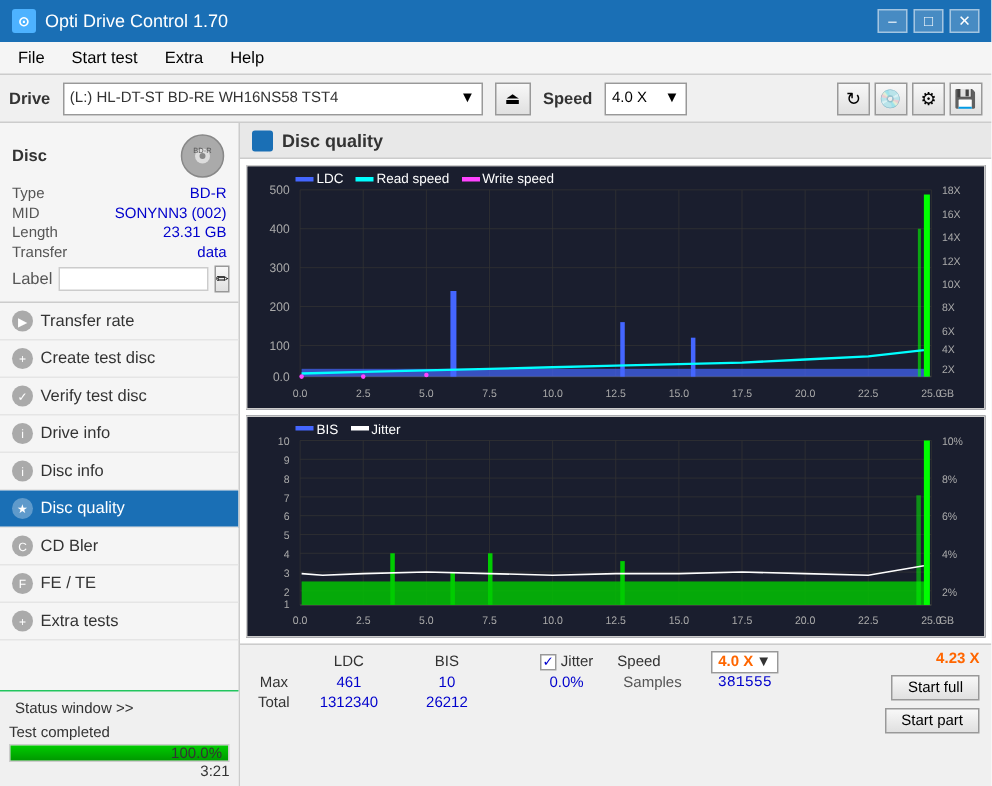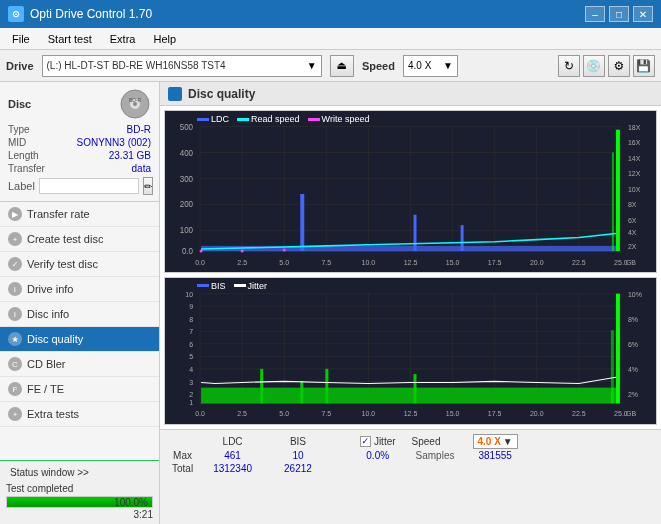--- a/index.html
+++ b/index.html
@@ -429,32 +429,39 @@
             </tr>
           </thead>
           <tbody>
             <tr>
               <td style="padding:1px 4px; color:#333;">Max</td>
               <td style="padding:1px 16px; color:#0000cc; text-align:center;">461</td>
               <td style="padding:1px 16px; color:#0000cc; text-align:center;">10</td>
               <td></td>
               <td style="padding:1px 8px; color:#0000cc; text-align:center;">0.0%</td>
               <td style="color:#555; font-size:10px;">Samples</td>
-              <td style="color:#0000cc; text-align:left;">381555</td>
+              <td style="color:#0000cc; text-align:left;font-family:Liberation Mono, monospace;">381555</td>
             </tr>
             <tr>
               <td style="padding:1px 4px; color:#333;">Total</td>
               <td style="padding:1px 16px; color:#0000cc; text-align:center;">1312340</td>
               <td style="padding:1px 16px; color:#0000cc; text-align:center;">26212</td>
               <td></td>
               <td></td>
               <td></td>
               <td></td>
             </tr>
           </tbody>
         </table>
 
+        <div style="margin-left:auto; display:flex; flex-direction:column; gap:5px; align-items:flex-end;">
+          <div style="font-size:10px; color:#ff6600; font-weight:bold; text-align:right;">
+            <span>4.23 X</span>
+          </div>
+          <button class="start-btn">Start full</button>
+          <button class="start-btn">Start part</button>
+        </div>
       </div>
     </div>
 
   </div>
 
 </div>
 
 </body></html>

